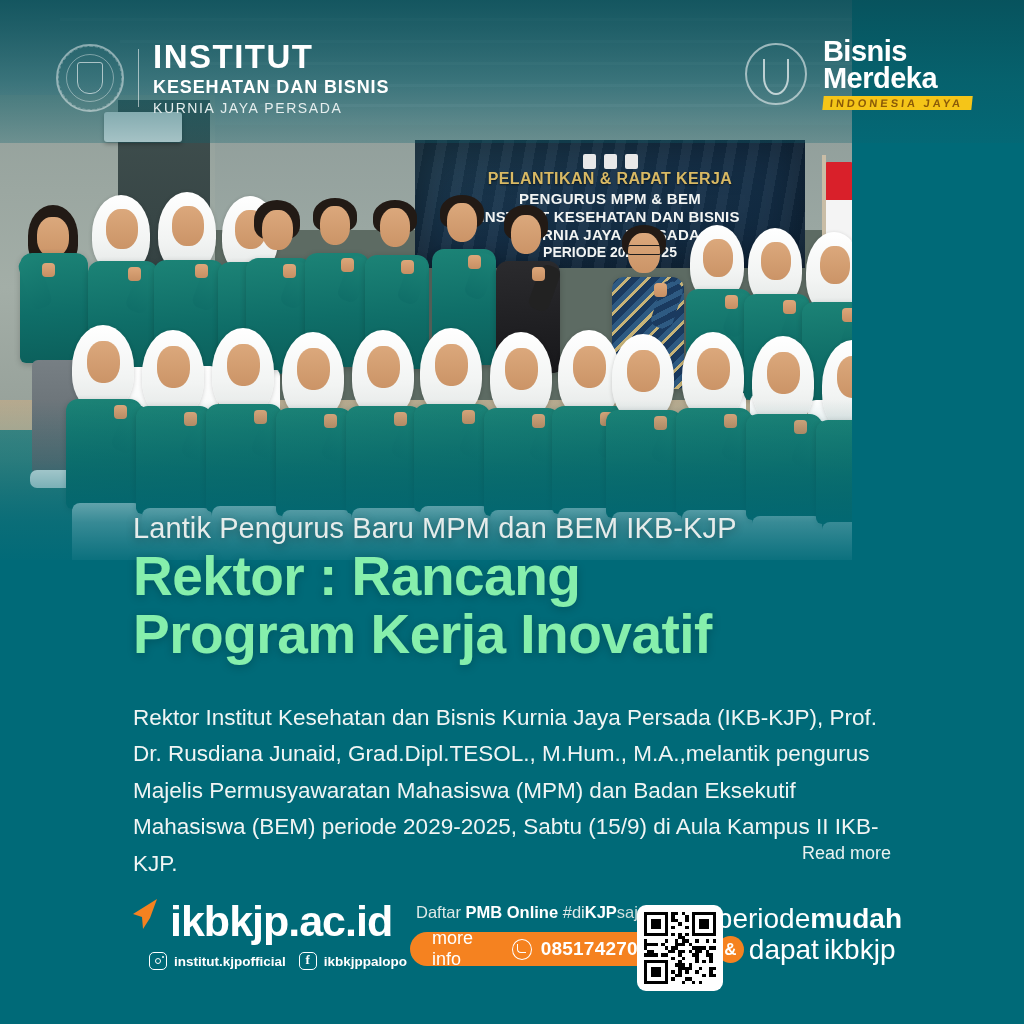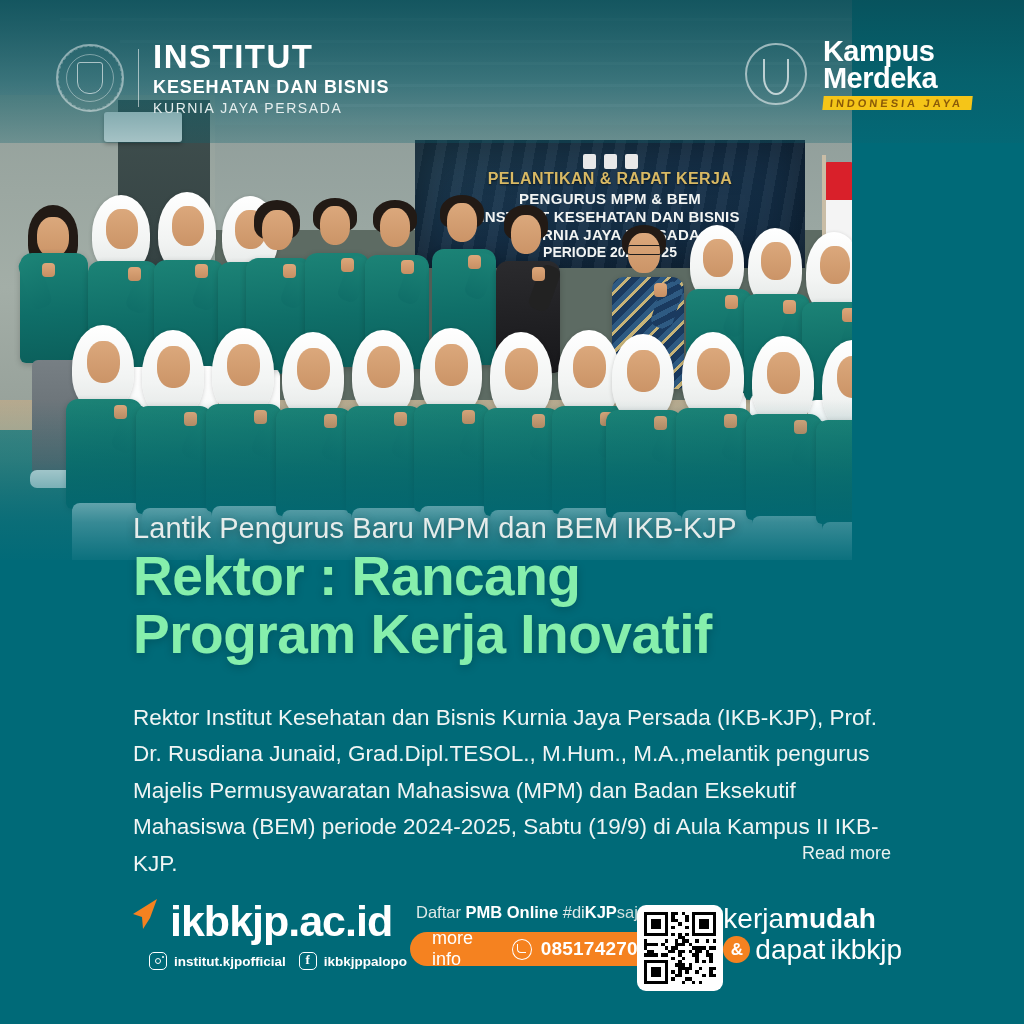--- a/index.html
+++ b/index.html
@@ -515,33 +515,33 @@
       <div class="hdr-text">
         <div class="hdr-l1">INSTITUT</div>
         <div class="hdr-l2">KESEHATAN DAN BISNIS</div>
         <div class="hdr-l3">KURNIA JAYA PERSADA</div>
       </div>
     </div>
 
     <div class="hdr-right">
       <div class="tutwuri"></div>
       <div class="km-block">
-        <div class="km-1">Kampus</div>
+        <div class="km-1">Bisnis</div>
         <div class="km-2">Merdeka</div>
         <div class="km-3">INDONESIA JAYA</div>
       </div>
     </div>
   </div>
 
   <div class="kicker">Lantik Pengurus Baru MPM dan BEM IKB-KJP</div>
   <div class="headline">
     <span>Rektor : Rancang</span>
     <span class="l2">Program Kerja Inovatif</span>
   </div>
-  <div class="body-copy">Rektor Institut Kesehatan dan Bisnis Kurnia Jaya Persada (IKB-KJP), Prof. Dr. Rusdiana Junaid, Grad.Dipl.TESOL., M.Hum., M.A.,melantik pengurus Majelis Permusyawaratan Mahasiswa (MPM) dan Badan Eksekutif Mahasiswa (BEM) periode 2024-2025, Sabtu (19/9) di Aula Kampus II IKB-KJP.</div>
+  <div class="body-copy">Rektor Institut Kesehatan dan Bisnis Kurnia Jaya Persada (IKB-KJP), Prof. Dr. Rusdiana Junaid, Grad.Dipl.TESOL., M.Hum., M.A.,melantik pengurus Majelis Permusyawaratan Mahasiswa (MPM) dan Badan Eksekutif Mahasiswa (BEM) periode 2029-2025, Sabtu (15/9) di Aula Kampus II IKB-KJP.</div>
 
   <div class="read-more">
     <span>Read more</span>
     <svg class="rm-arrow" width="24" height="18" viewBox="0 0 24 18">
       <path d="M0 5.5 H13 V0 L24 9 L13 18 V12.5 H0 Z" fill="#ffffff"></path>
     </svg>
   </div>
 
   <div class="footer">
     <div class="fwrap">
@@ -575,21 +575,21 @@
 
         <div class="more-info">
           <span class="mi-label">more info</span>
           <span class="wa-ic"></span>
           <span class="mi-phone">085174270172</span>
         </div>
       </div>
 
       <div class="slogan">
         <div class="sl1">
-          <span class="lt">kerja</span><span class="bd">mudah</span>
+          <span class="lt">periode</span><span class="bd">mudah</span>
         </div>
         <div class="sl2">
           <span class="amp">&amp;</span>
             <span class="lt">dapat</span>
             <span class="bd">ikbkjp</span>
         </div>
       </div>
 
     </div>
   </div>

